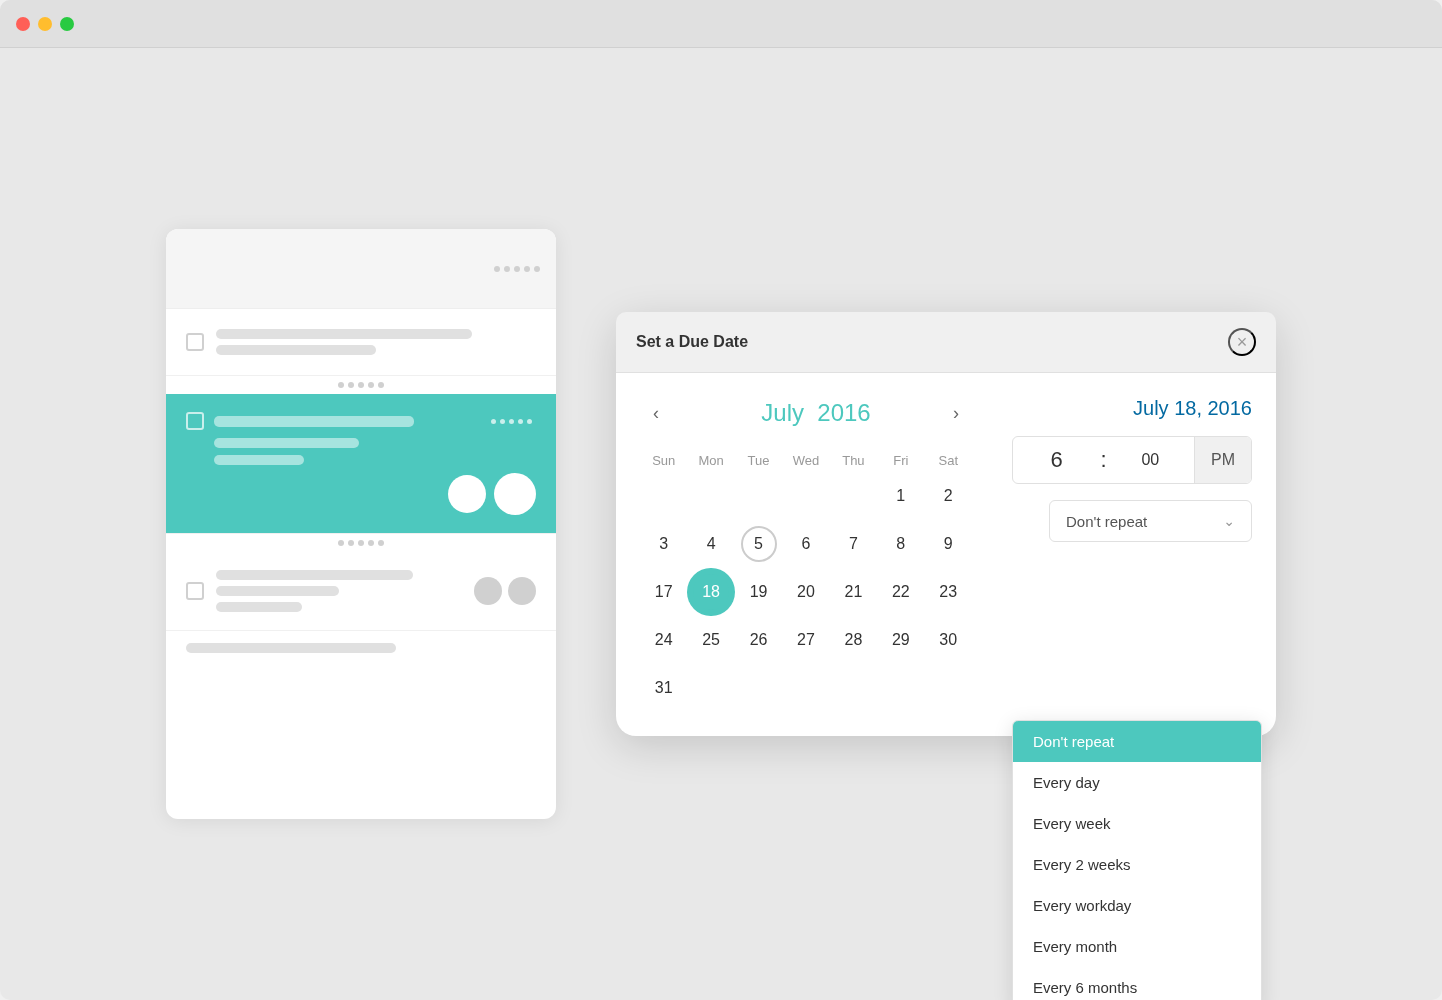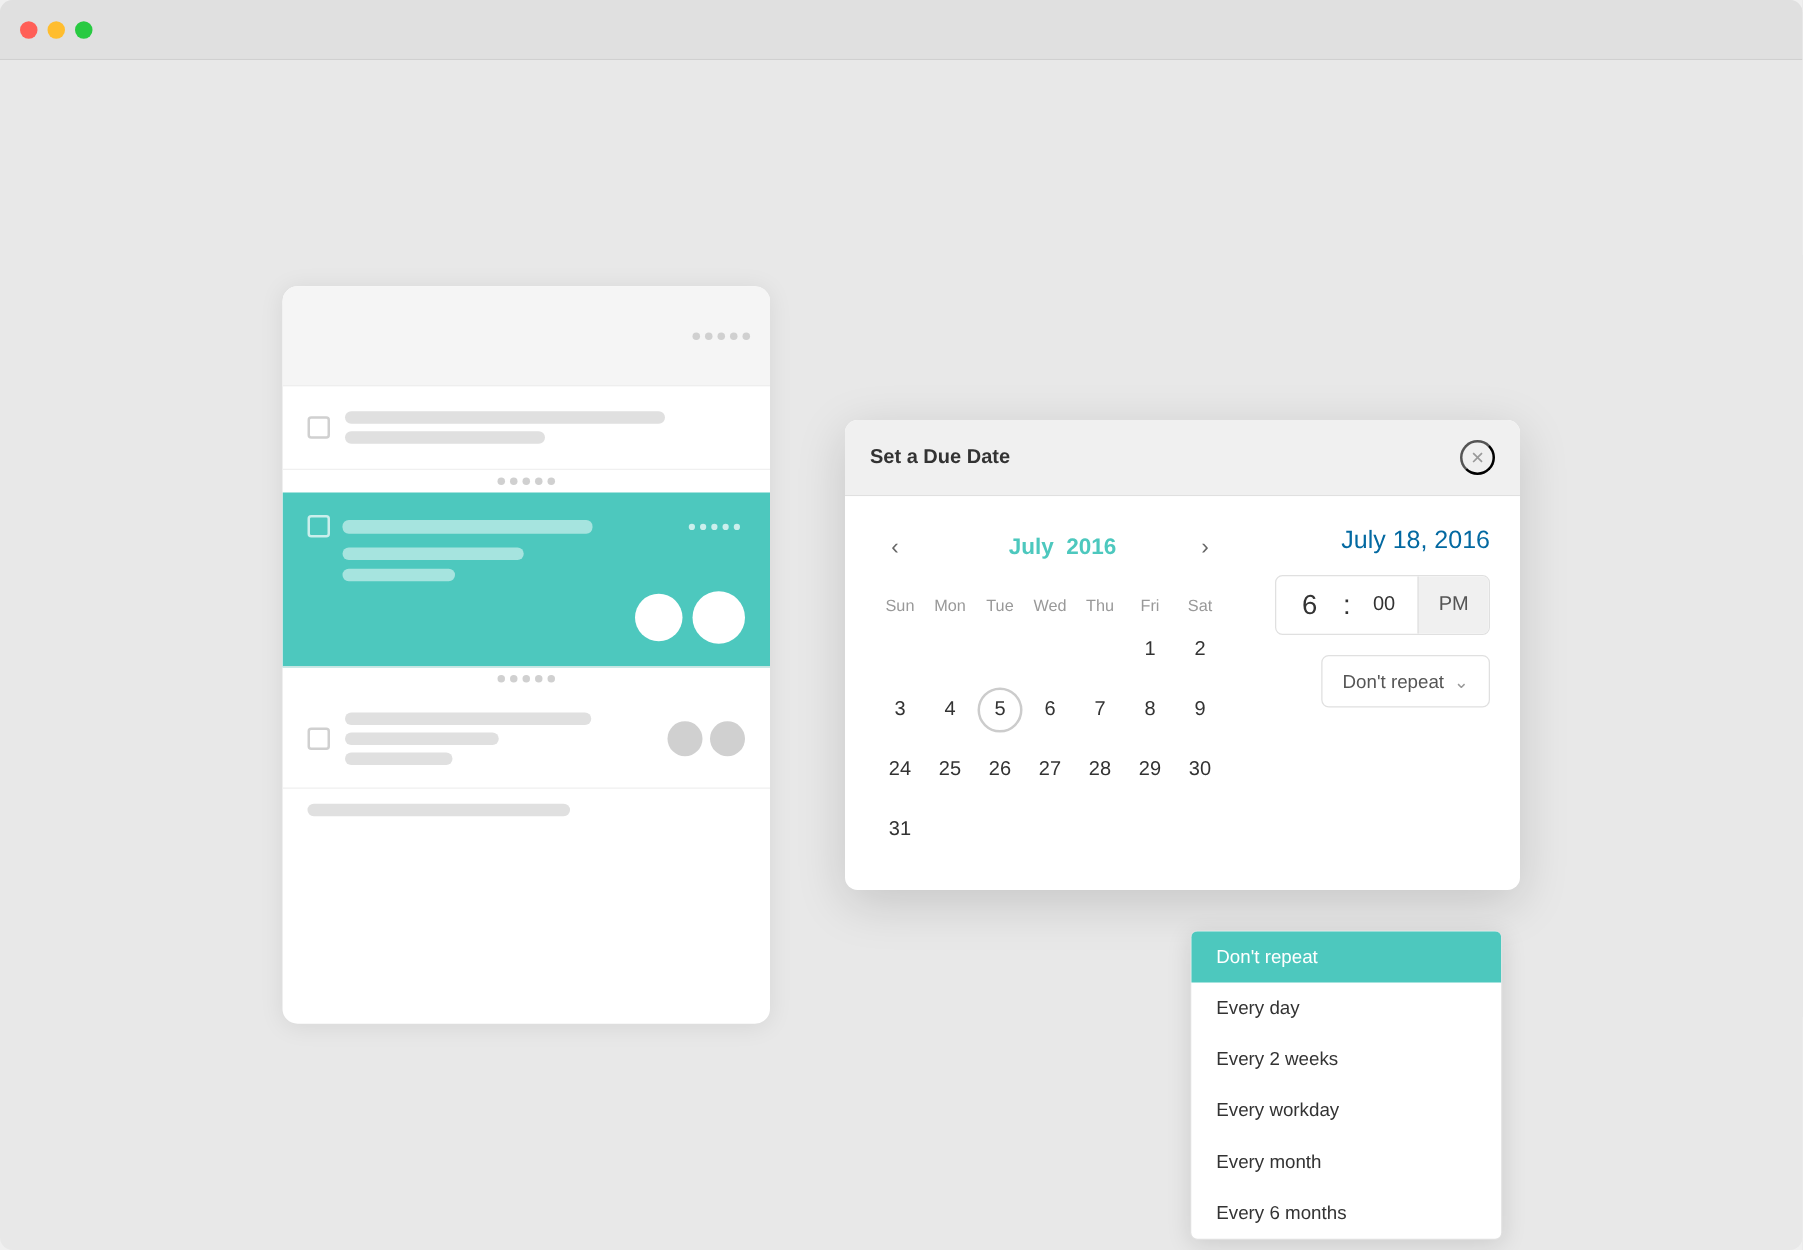--- a/index.html
+++ b/index.html
@@ -145,23 +145,23 @@
     .mock-row.active .mock-line {
       background: rgba(255,255,255,0.5);
     }
 
     .mock-row.active .mock-checkbox {
       border-color: rgba(255,255,255,0.7);
     }
 
     
     .dialog {
-      width: 540px;
+      width: 660px;
       background: white;
-      border-radius: 10px;
+      border-radius: 20px;
       box-shadow: 0 10px 40px rgba(0,0,0,0.15);
       overflow: visible;
       position: relative;
     }
 
     .dialog-header {
       background: #f0f0f0;
       padding: 16px 20px;
       display: flex;
       align-items: center;
@@ -214,22 +214,22 @@
       background: transparent;
       display: flex;
       align-items: center;
       justify-content: center;
       cursor: pointer;
       color: #666;
       font-size: 18px;
     }
 
     .calendar-month {
-      font-size: 18px;
-      font-weight: 700;
+      font-size: 24px;
+      font-weight: 400;
       color: #4dc8be;
       margin-left: 20px;
     }
 
     .calendar-grid {
       width: 100%;
       border-collapse: collapse;
     }
 
     .calendar-grid th {
@@ -565,20 +565,43 @@
                   </td>
                 <td>
                     <div class="day-cell">8</div>
                   </td>
                 <td>
                     <div class="day-cell">9</div>
                   </td>
               </tr>
 
 
+              <tr>
+                <td>
+                    <div class="day-cell">17</div>
+                  </td>
+                <td class="selected">
+                    <div class="day-cell" style="background:#4dc8be;color:white;">18</div>
+                  </td>
+                <td>
+                    <div class="day-cell">19</div>
+                  </td>
+                <td>
+                    <div class="day-cell">20</div>
+                  </td>
+                <td>
+                    <div class="day-cell">21</div>
+                  </td>
+                <td>
+                    <div class="day-cell">22</div>
+                  </td>
+                <td>
+                    <div class="day-cell">23</div>
+                  </td>
+              </tr>
 
               <tr>
                 <td>
                     <div class="day-cell">24</div>
                   </td>
                 <td>
                     <div class="day-cell">25</div>
                   </td>
                 <td>
                     <div class="day-cell">26</div>
@@ -636,20 +659,21 @@
 
           <div class="repeat-dropdown">
             <div class="repeat-select">
               <span>Don't repeat</span>
               <span class="repeat-chevron">⌄</span>
             </div>
 
             <div class="dropdown-container">
               <div class="dropdown-item selected">Don't repeat</div>
               <div class="dropdown-item">Every day</div>
+              <div class="dropdown-item">Every week</div>
               <div class="dropdown-item">Every 2 weeks</div>
               <div class="dropdown-item">Every workday</div>
               <div class="dropdown-item">Every month</div>
               <div class="dropdown-item">Every 6 months</div>
 
             </div>
           </div>
         </div>
       </div>
     </div>

